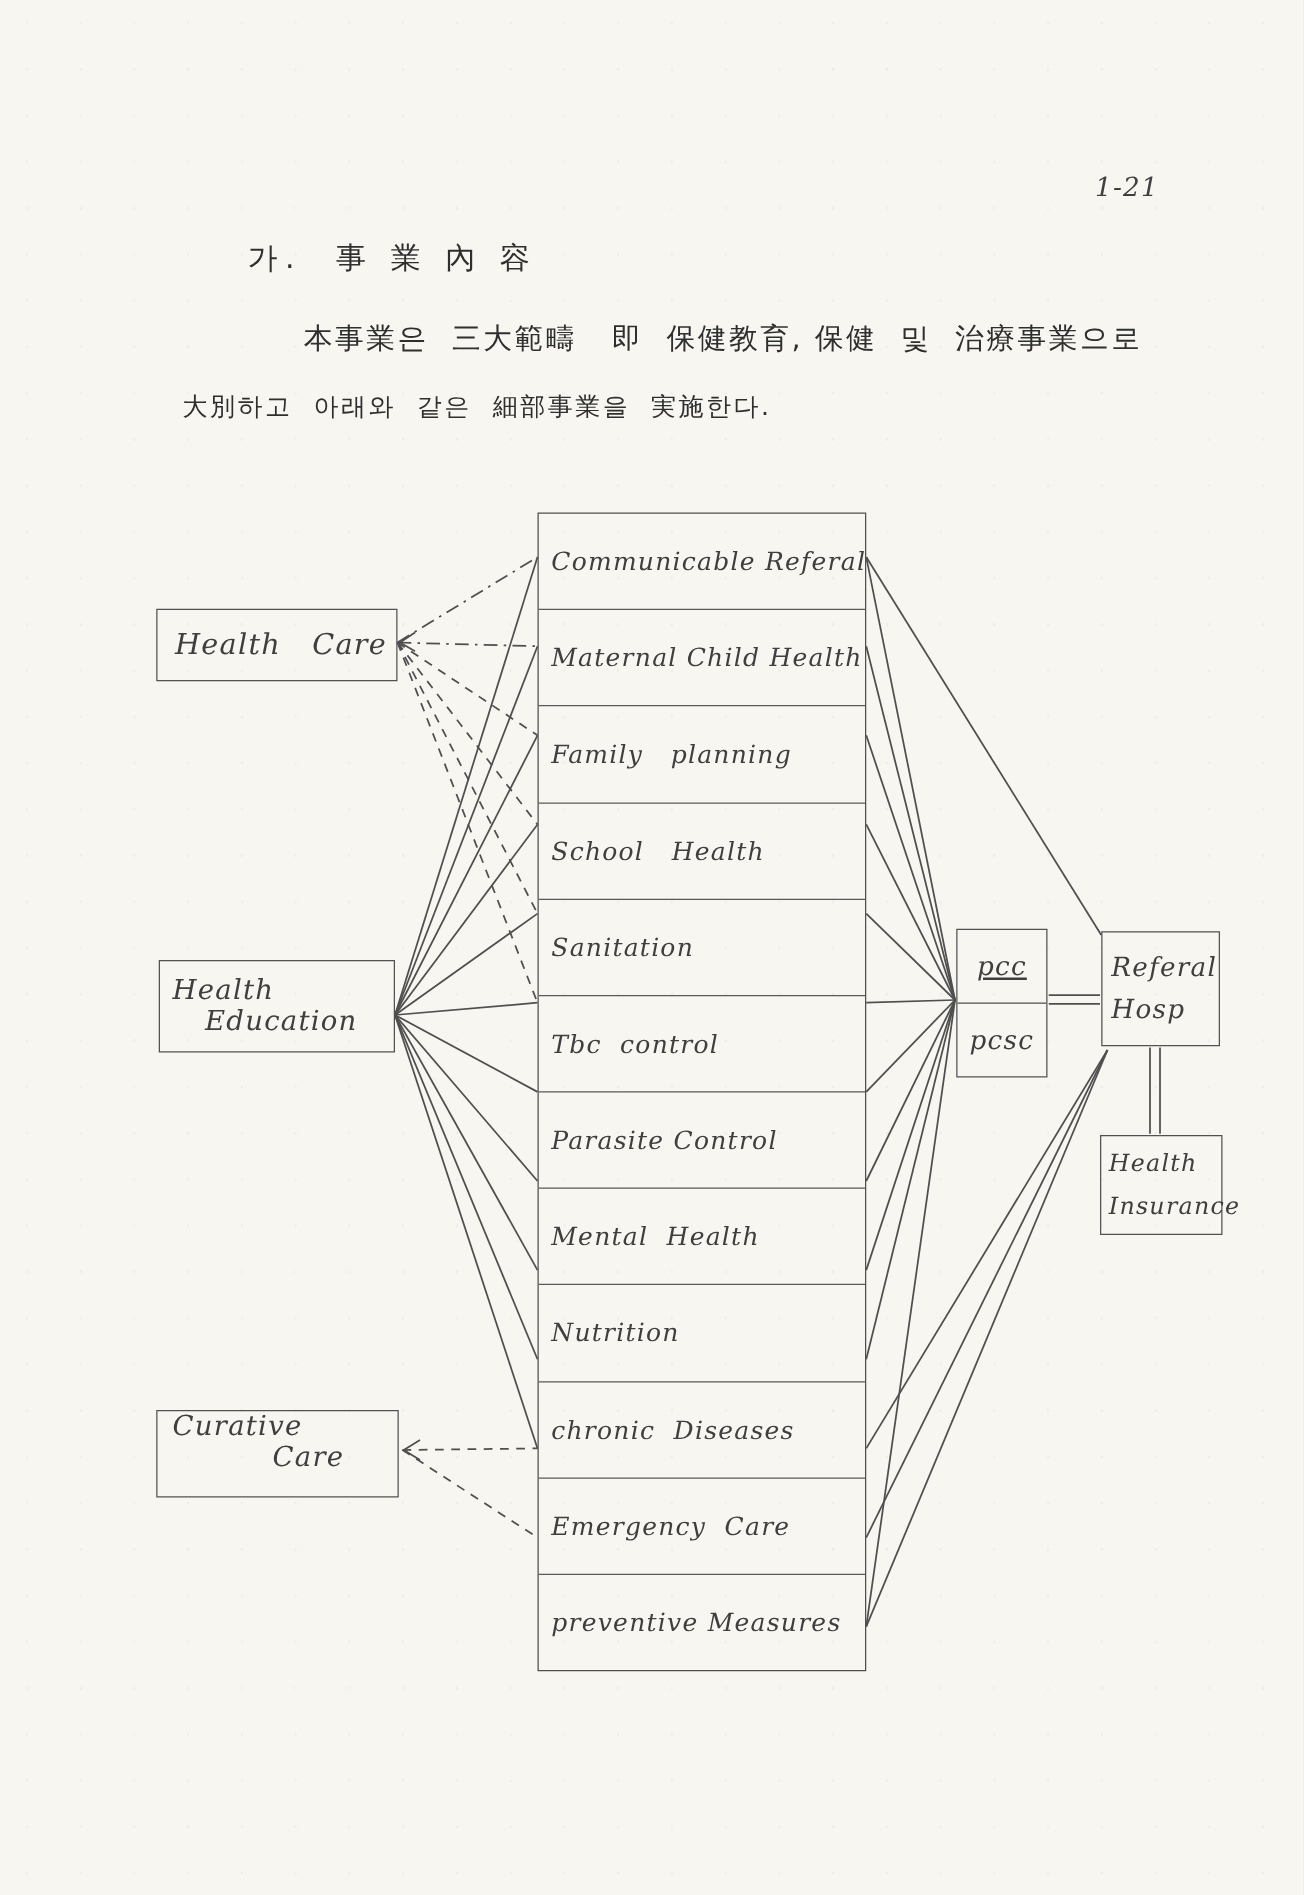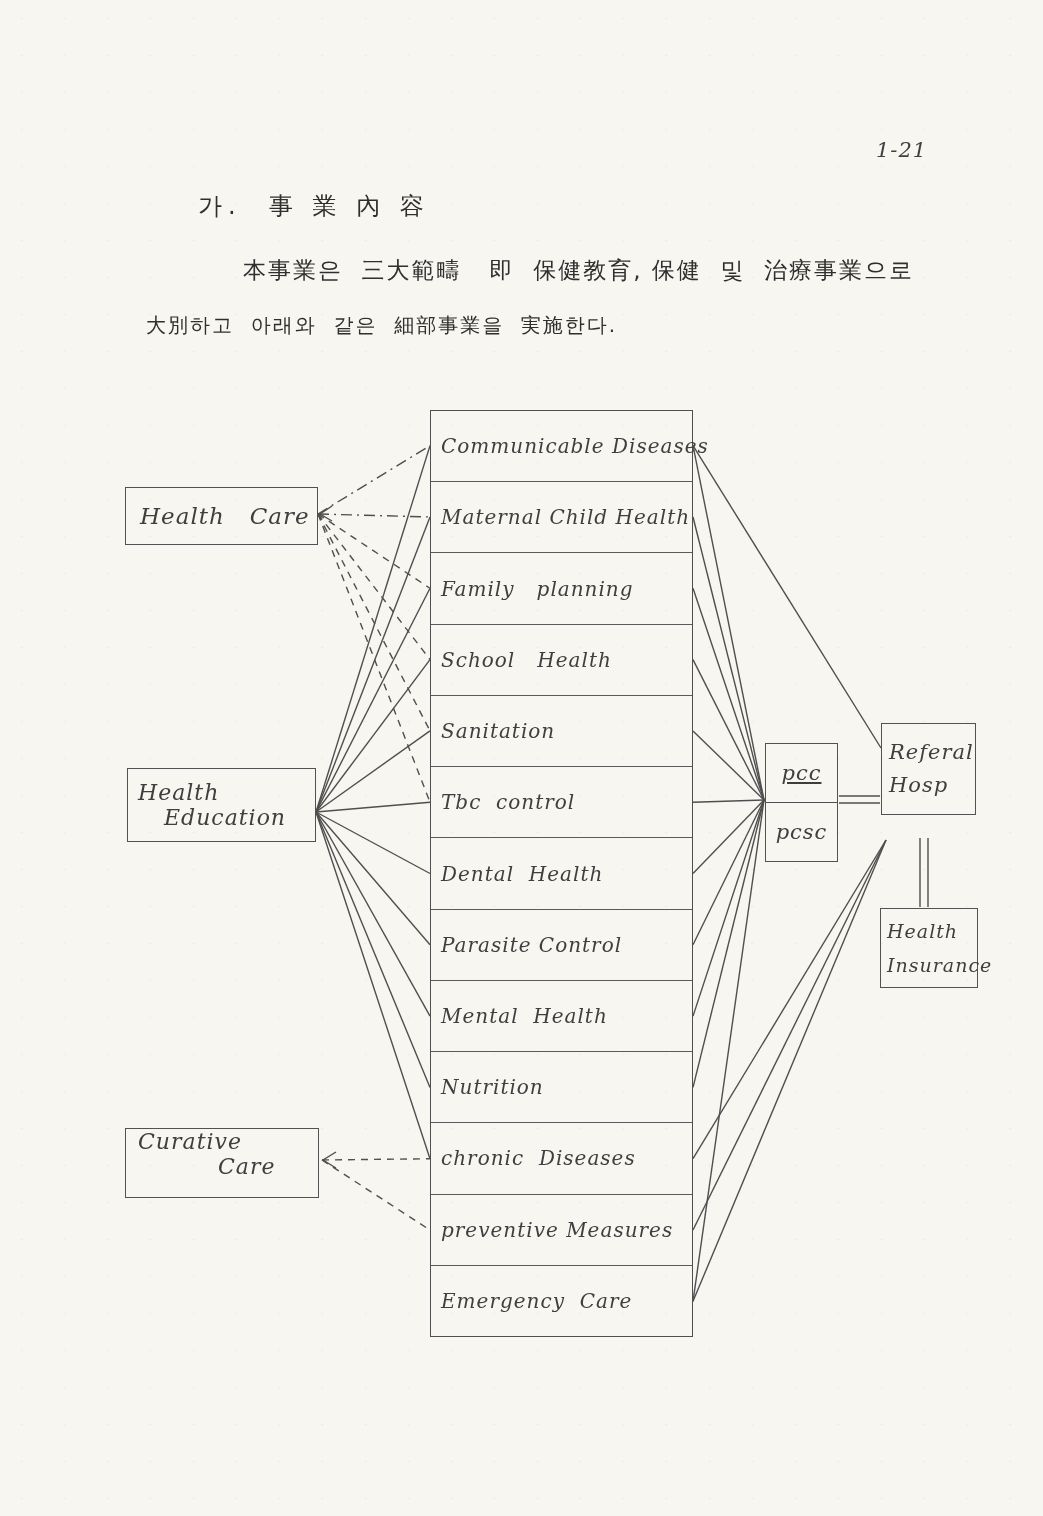--- a/index.html
+++ b/index.html
@@ -43,21 +43,21 @@
   .prow {
     flex:1; display:flex; align-items:center; padding-left:10px;
     border-bottom:1.4px solid #5a5a5a; font-size:20px;
   }
   .prow:last-child { border-bottom:none; }
 
   .pccbox { left:765px; top:743px; width:73px; height:119px; font-size:21px; }
   .pccbox .half { flex:1; display:flex; align-items:center; justify-content:center; }
   .pccbox .half.top { border-bottom:1.5px solid #4f4f4f;text-decoration:underline; }
 
-  .refbox { left:881px; top:723px; width:95px; height:92px; justify-content:center; padding-left:7px; font-size:21px; line-height:1.55; }
+  .refbox { left:881px; top:745px; width:95px; height:92px; justify-content:center; padding-left:7px; font-size:21px; line-height:1.55; }
   .insbox { left:880px; top:908px; width:98px; height:80px; justify-content:space-evenly; padding-left:6px; font-size:19px; }
 </style>
 </head>
 <body>
 
 <div class="page">
 
   <div class="pagenum hw">1-21</div>
   <div class="heading cjk">가.  事 業 內 容</div>
   <div class="bl1 cjk">本事業은  三大範疇   即  保健教育, 保健  및  治療事業으로</div>
@@ -117,57 +117,54 @@
     <span class="hw l2">Education</span>
   </div>
 
   <div class="box cc">
     <span class="hw l1">Curative</span>
     <span class="hw l2">Care</span>
   </div>
 
   <div class="ptable" id="program-table">
       <div class="prow">
-        <span class="hw">Communicable Diseases</span>
+        <span class="hw">Communicable Referal</span>
       </div>
       <div class="prow">
         <span class="hw">Maternal Child Health</span>
       </div>
       <div class="prow">
         <span class="hw">Family   planning</span>
       </div>
       <div class="prow">
         <span class="hw">School   Health</span>
       </div>
       <div class="prow">
         <span class="hw">Sanitation</span>
       </div>
       <div class="prow">
         <span class="hw">Tbc  control</span>
       </div>
       <div class="prow">
-        <span class="hw">Dental  Health</span>
-      </div>
-      <div class="prow">
         <span class="hw">Parasite Control</span>
       </div>
       <div class="prow">
         <span class="hw">Mental  Health</span>
       </div>
       <div class="prow">
         <span class="hw">Nutrition</span>
       </div>
       <div class="prow">
         <span class="hw">chronic  Diseases</span>
       </div>
       <div class="prow">
-        <span class="hw">preventive Measures</span>
+        <span class="hw">Emergency  Care</span>
       </div>
       <div class="prow">
-        <span class="hw">Emergency  Care</span>
+        <span class="hw">preventive Measures</span>
       </div>
     </div>
 
   <div class="box pccbox">
     <div class="half top">
       <span class="hw">pcc</span>
     </div>
     <div class="half">
       <span class="hw">pcsc</span>
     </div>

